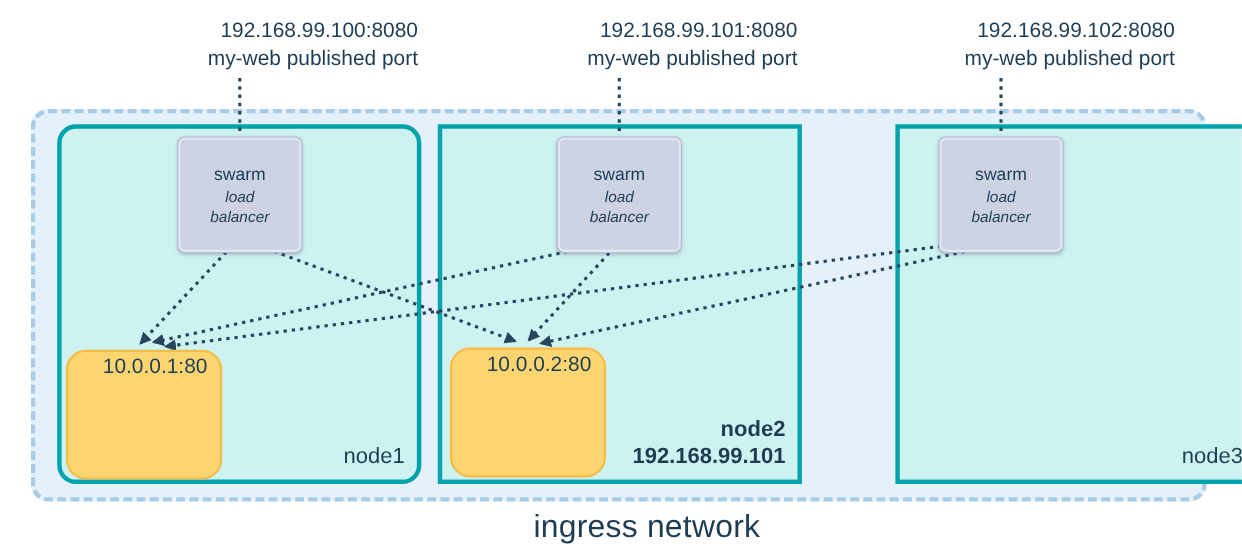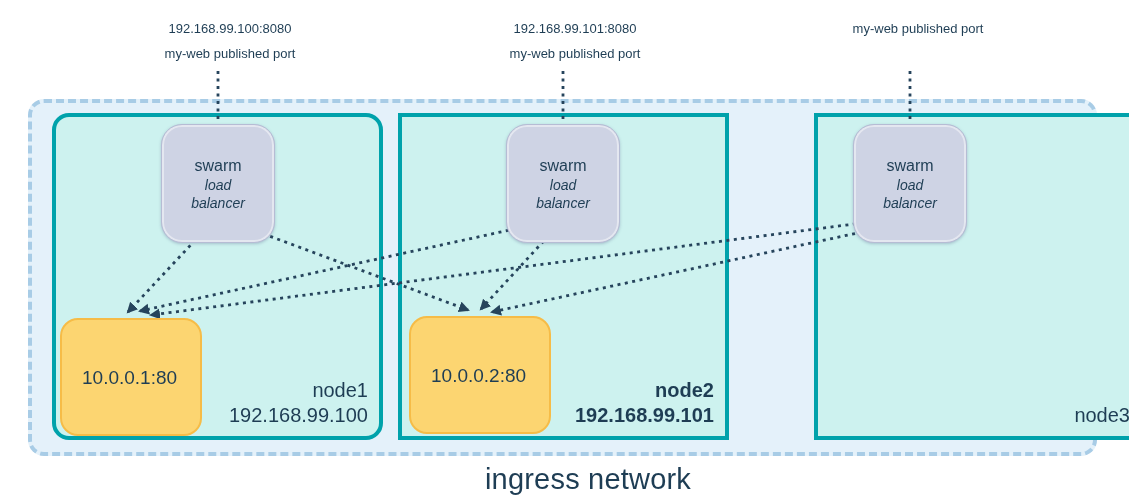--- a/index.html
+++ b/index.html
@@ -43,61 +43,61 @@
   .node-3{left:780px;margin-left:34px;}
   .node-label{
     position:absolute;
     right:11px;bottom:8px;
     text-align:right;
     font-size:20px;line-height:25px;
   }
   
   .port-label{
     position:absolute;top:16px;width:300px;
-    text-align:center;
-    font-size:13px;line-height:25px;
+    text-align:right;
+    font-size:19px;line-height:25px;
   }
   .port-label-1{left:80px;}
   .port-label-2{left:425px;}
   .port-label-3{left:768px;}
   
   svg.connections{
     position:absolute;left:0;top:0;width:1129px;height:503px;
     z-index:5;
   }
   svg.connections .dotline{
     stroke:var(--connection);
     stroke-width:2.8;
     stroke-dasharray:3 4.5;
     fill:none;
   }
   svg.connections .arrowhead{fill:var(--connection);}
   
   .lb{
     position:absolute;
-    top:124px;width:114px;height:119px;
+    top:124px;width:114px;height:106px;
     background:var(--lb-fill);
     border:1.5px solid var(--lb-border);
-    border-radius:21px;
+    border-radius:7px;
     box-shadow:0 1px 3px rgba(90,100,140,0.35), inset 0 0 0 2px rgba(255,255,255,0.45);
     display:flex;flex-direction:column;align-items:center;justify-content:center;
     z-index:6;
   }
   .lb-1{left:161px;}
   .lb-2{left:506px;}
   .lb-3{left:853px;}
   .lb .lb-line1{font-size:16px;line-height:21px;}
   .lb .lb-line2,.lb .lb-line3{font-size:14px;line-height:18px;font-style:italic;}
   
   .task{
     position:absolute;width:142px;height:118px;
     background:var(--task-fill);
     border:2.5px solid var(--task-border);
     border-radius:18px;
-    display:flex;flex-direction:column;justify-content:center;
+    display:flex;flex-direction:row;justify-content:center;
     padding-left:20px;
     font-size:19px;line-height:27px;
     z-index:6;
   }
   .task-1{left:60px;top:318px;}
   .task-2{left:409px;top:316px;}
   
   .caption{
     position:absolute;
     left:428px;top:463px;width:320px;
@@ -113,29 +113,29 @@
 
   <div class="port-label port-label-1">
     <div>192.168.99.100:8080</div>
     <div>my-web published port</div>
   </div>
   <div class="port-label port-label-2">
     <div>192.168.99.101:8080</div>
     <div>my-web published port</div>
   </div>
   <div class="port-label port-label-3">
+    <div>192.168.99.102:8080</div>
     <div>my-web published port</div>
   </div>
 
   <div class="ingress-box"></div>
 
   <div class="node node-1">
     <div class="node-label">
       <div>node1</div>
-      <div>192.168.99.100</div>
     </div>
   </div>
   <div class="node node-2">
     <div class="node-label">
       <div>node2</div>
       <div>192.168.99.101</div>
     </div>
   </div>
   <div class="node node-3">
     <div class="node-label">

